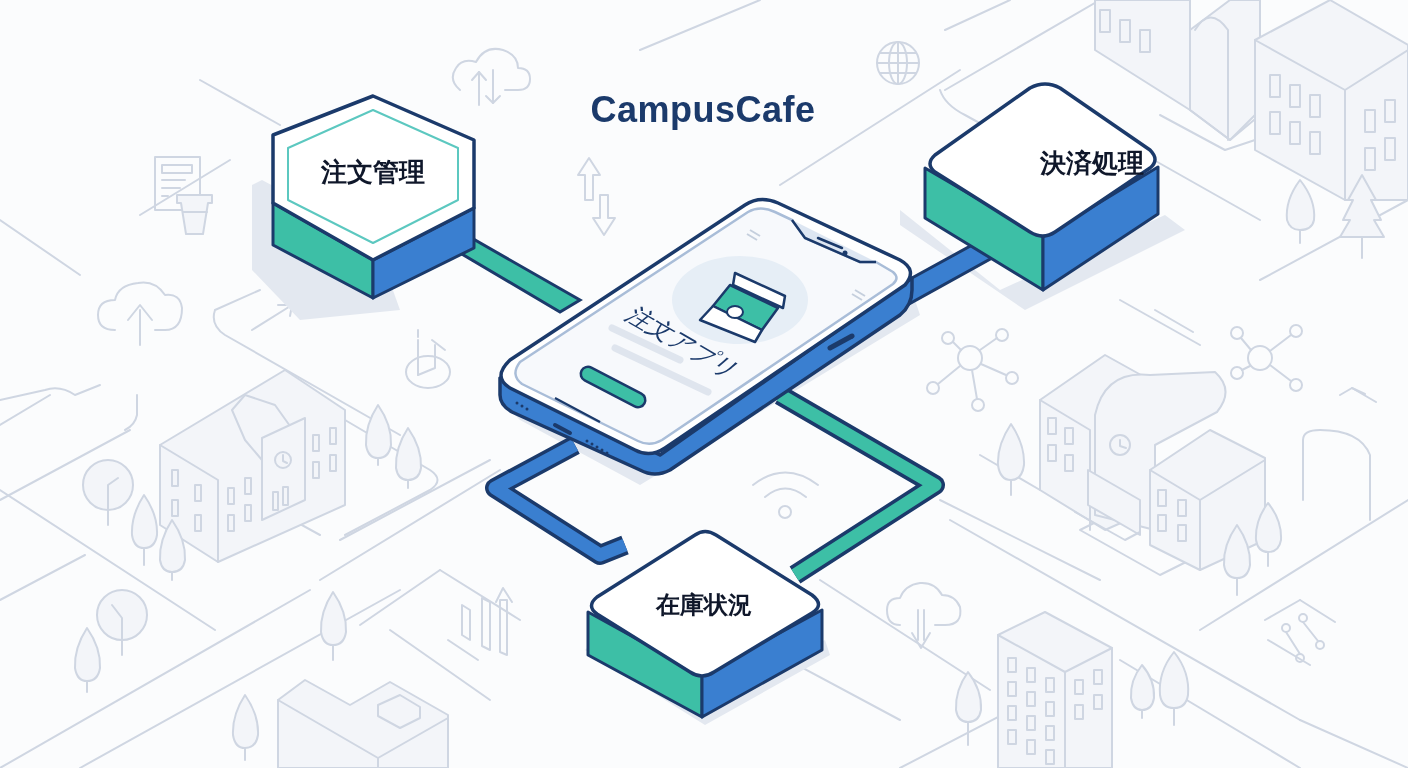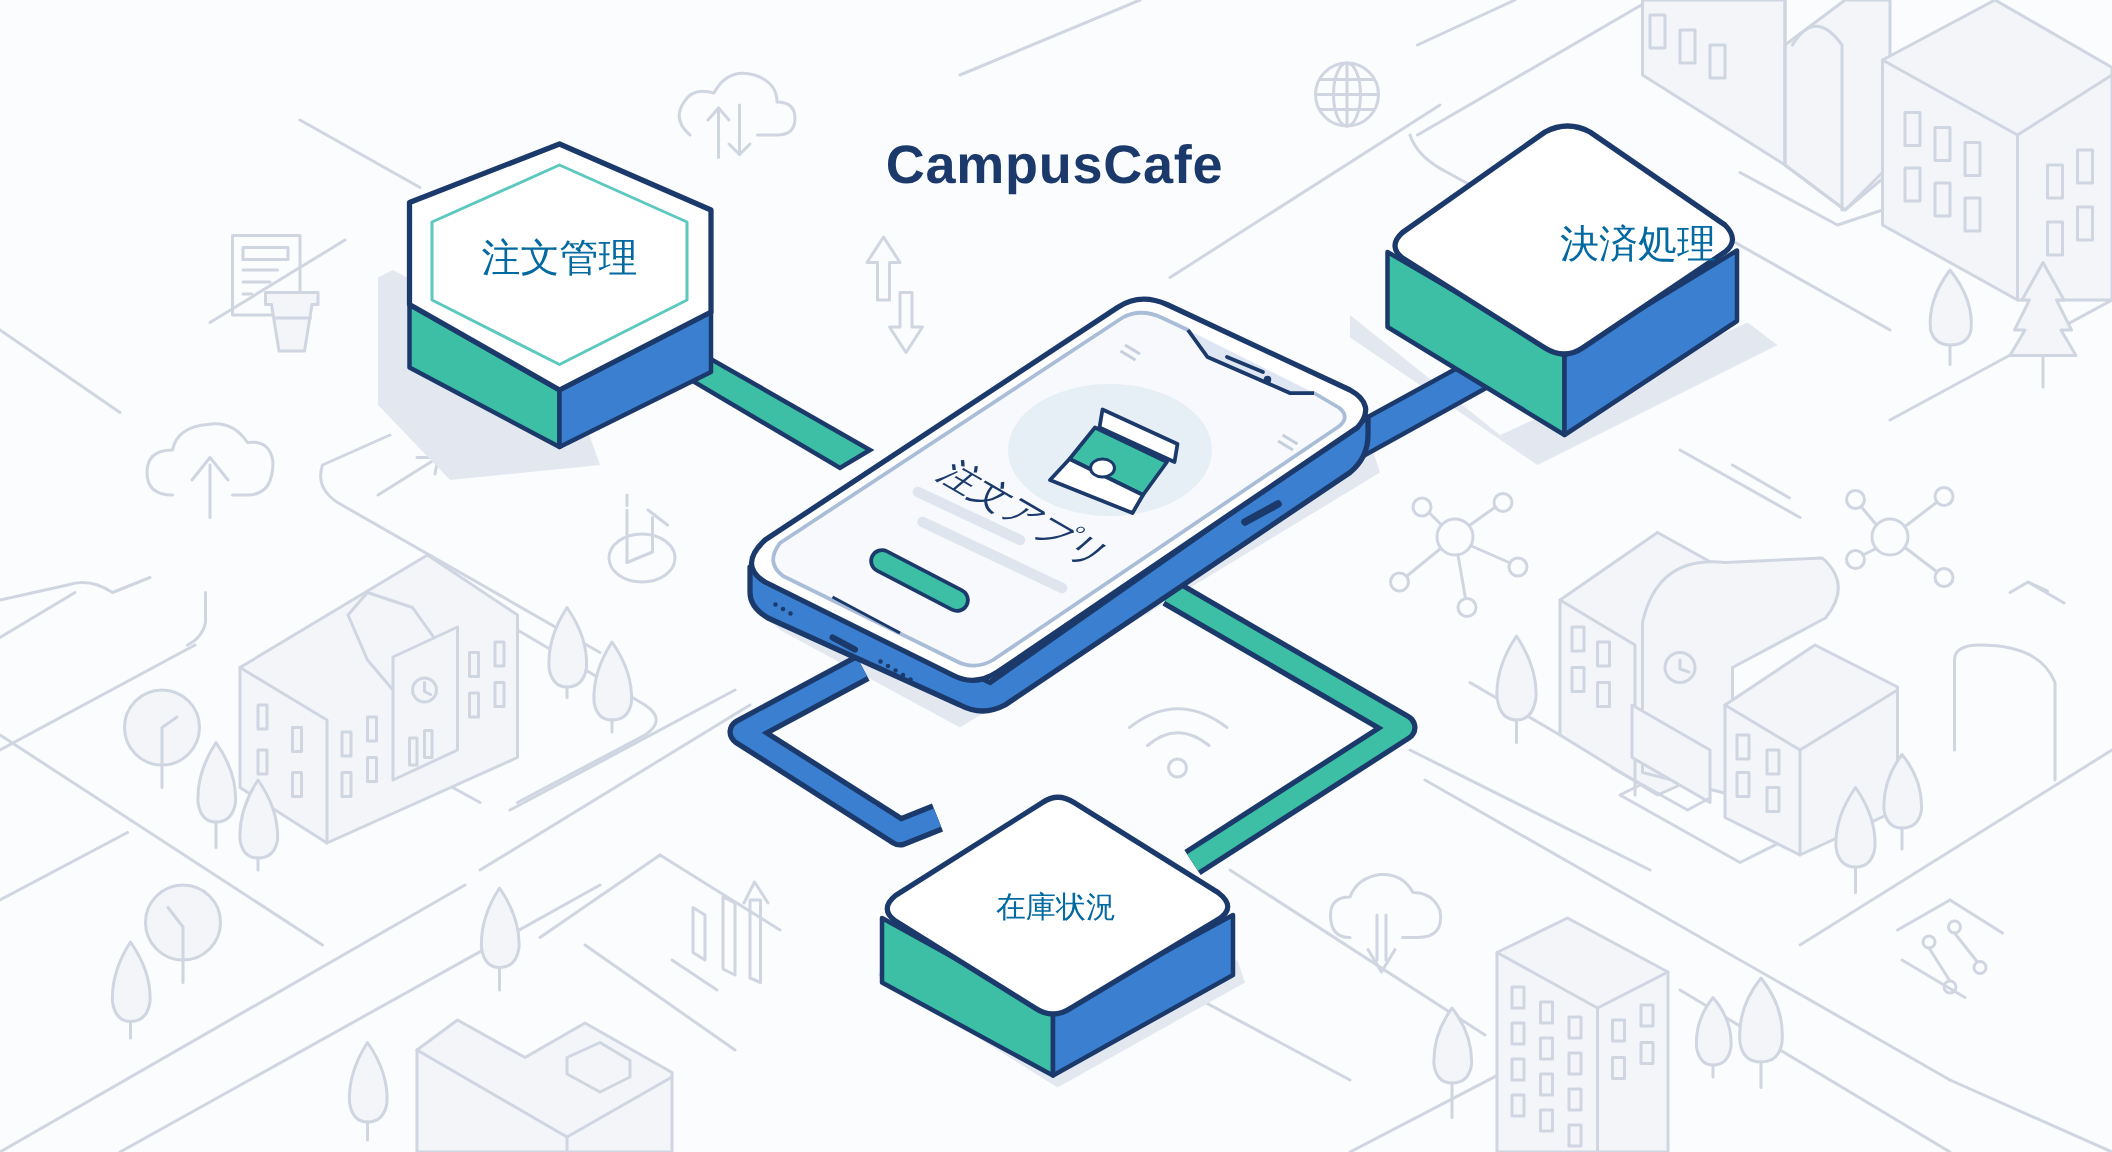--- a/index.html
+++ b/index.html
@@ -1,21 +1,21 @@
 <!DOCTYPE html>
 <html><head>
 <meta charset="utf-8">
 <style>
   html, body { margin:0; padding:0; }
   body { width:1408px; height:768px; overflow:hidden; background:#fbfcfd; font-family:"DejaVu Sans", sans-serif; }
   #stage { position:relative; width:1156px; height:768px; }
   svg { position:absolute; left:0; top:0; }
   .bg line, .bg path, .bg polyline, .bg polygon, .bg circle, .bg rect, .bg ellipse { stroke:#cfd6e2; stroke-width:2; fill:none; stroke-linejoin:round; stroke-linecap:round; }
   .bg .fillw { fill:#f3f5f9; }
-  .label { position:absolute; color:#0369a1; font-weight:normal; font-family:"DejaVu Sans", sans-serif; white-space:nowrap; transform:translate(-50%,-50%); }
+  .label { position:absolute; color:#0f172a; font-weight:bold; font-family:"DejaVu Sans", sans-serif; white-space:nowrap; transform:translate(-50%,-50%); }
   #title { position:absolute; left:703px; top:110px; transform:translate(-50%,-50%); font-family:"Liberation Sans", sans-serif; font-weight:bold; font-size:36px; color:#1b3a6b; letter-spacing:0.5px; }
   #phone-label { position:absolute; left:683px; top:343px; font-size:24px; color:#1b3a6b; font-family:"DejaVu Sans", sans-serif; transform:translate(-50%,-50%) rotate(30deg) skewX(-20deg); white-space:nowrap; }
 </style>
 </head>
 <body>
 
 <div id="stage">
 
   <svg class="bg" width="1408" height="768" viewBox="0 0 1408 768">
 
@@ -377,15 +377,15 @@
         <circle cx="597" cy="447" r="1.5" fill="#1b3a6b"></circle>
         <circle cx="602" cy="450" r="1.5" fill="#1b3a6b"></circle>
         <circle cx="607" cy="453" r="1.5" fill="#1b3a6b"></circle>
       <line x1="830" y1="348" x2="852" y2="336" stroke="#1b3a6b" stroke-width="5" stroke-linecap="round"></line>
     </g>
   </svg>
 
   <div id="title">CampusCafe</div>
   <div class="label" style="left:373px; top:172px; font-size:26px;">注文管理</div>
   <div class="label" style="left:1092px; top:163px; font-size:26px;">決済処理</div>
-  <div class="label" style="left:704px; top:605px; font-size:20px;">在庫状況</div>
+  <div class="label" style="left:704px; top:605px; font-size:24px;">在庫状況</div>
   <div id="phone-label">注文アプリ</div>
 </div>
 
 </body></html>

